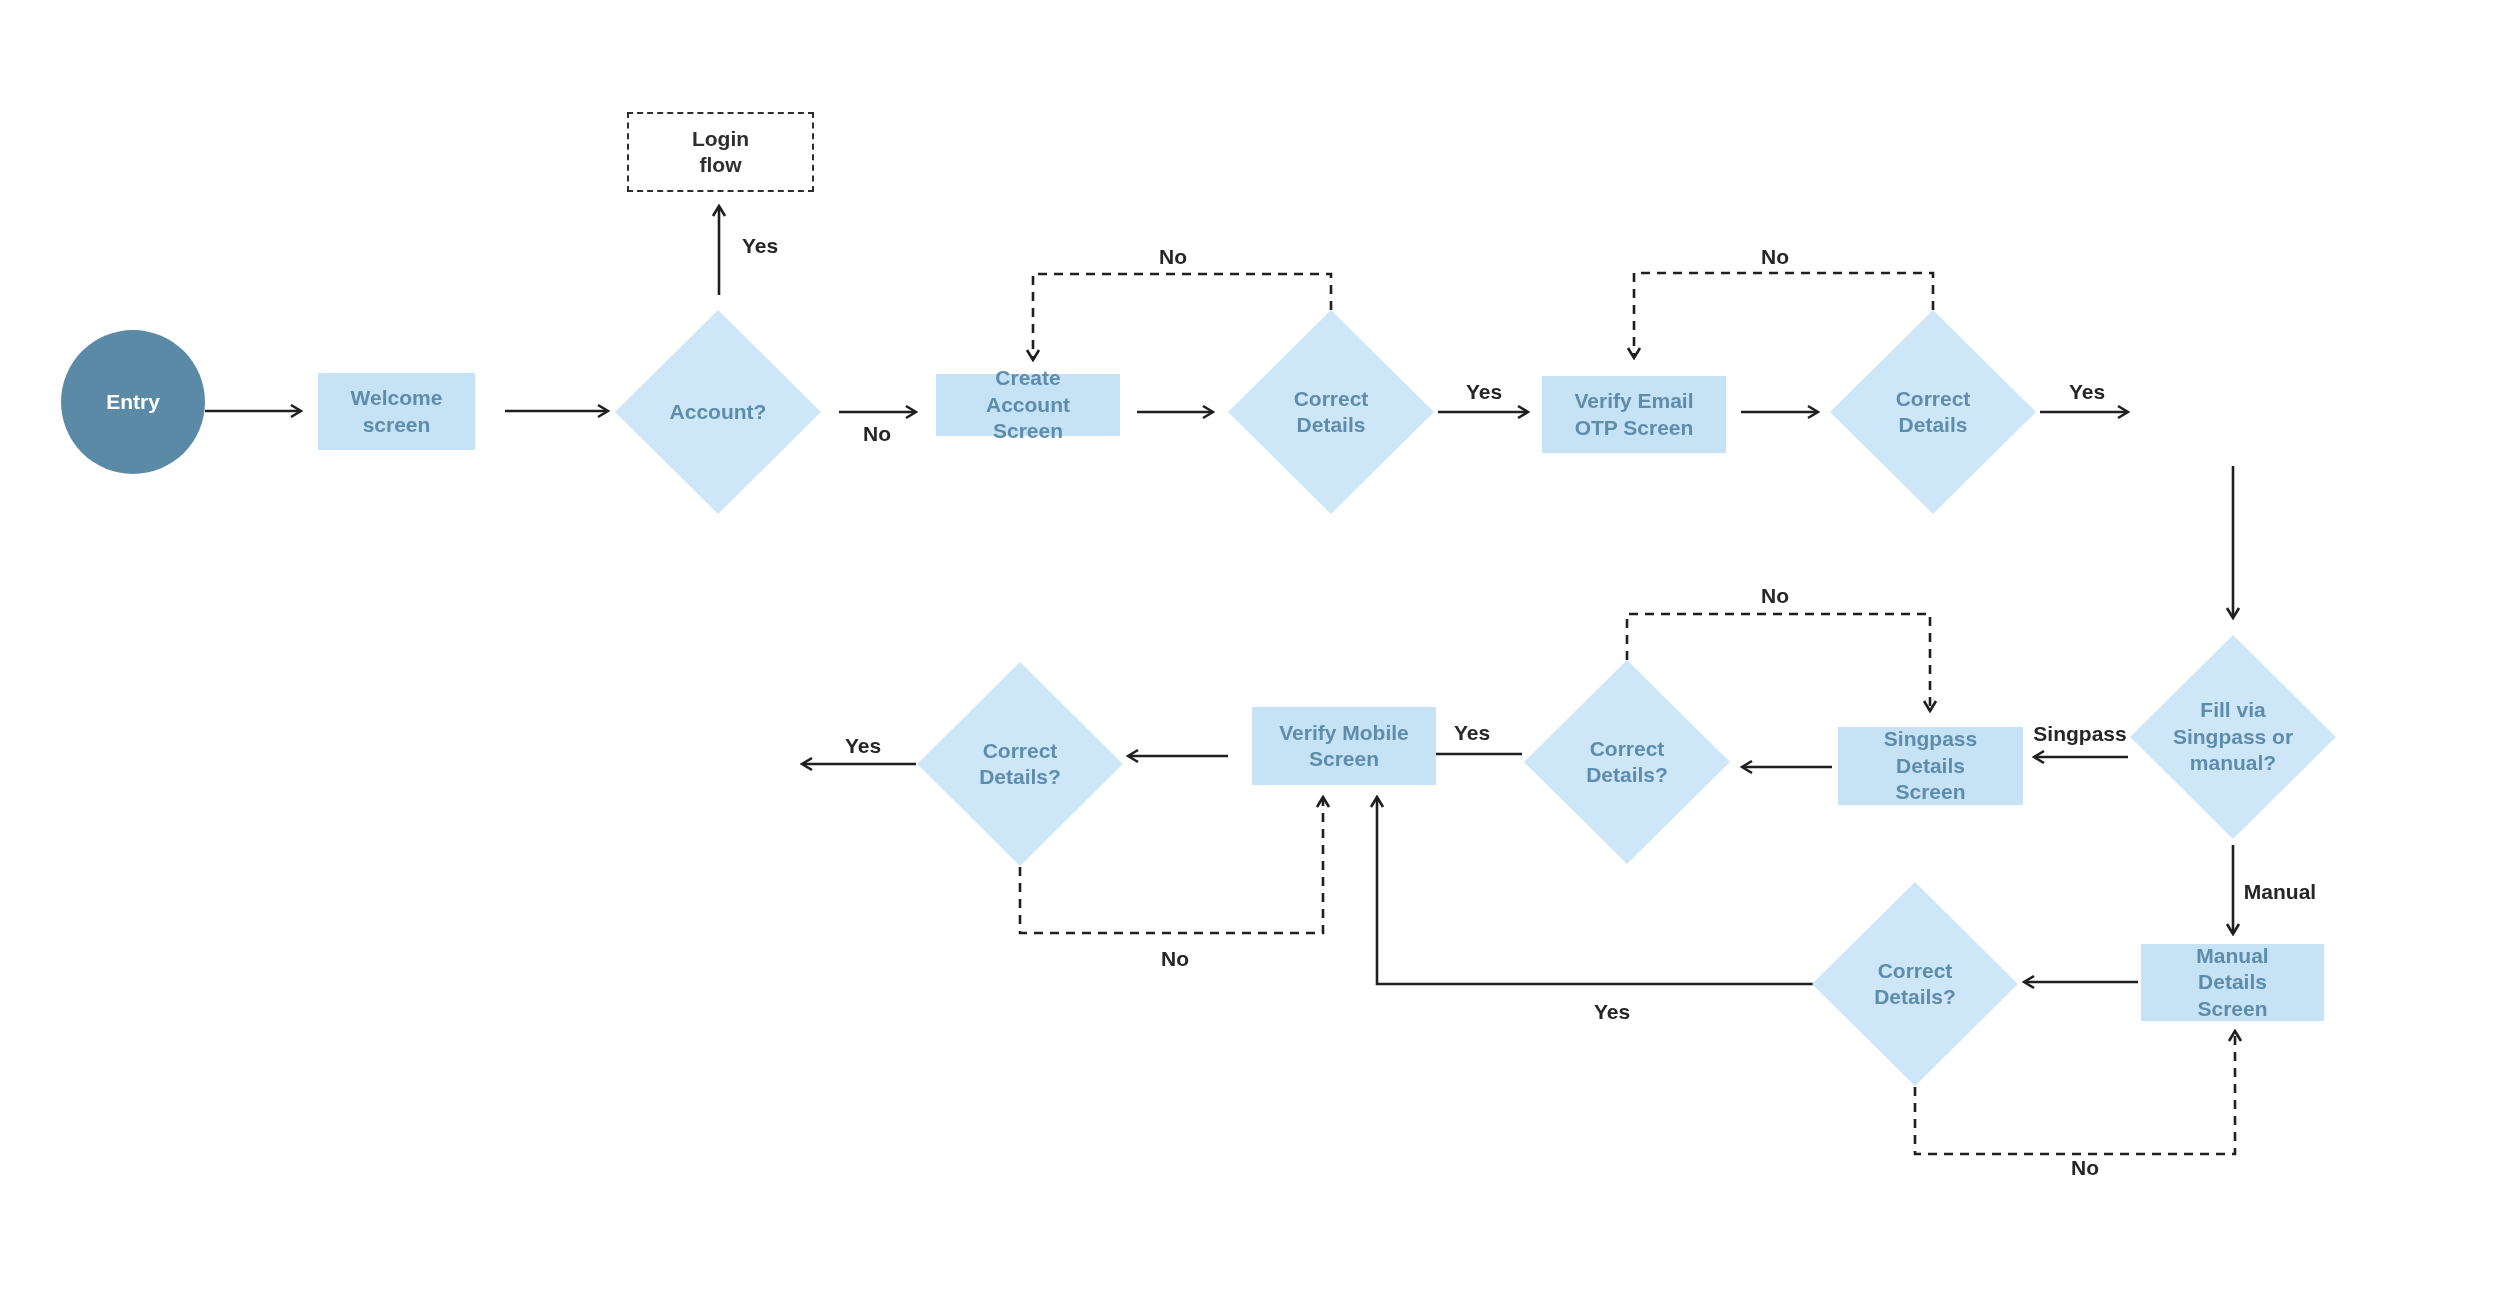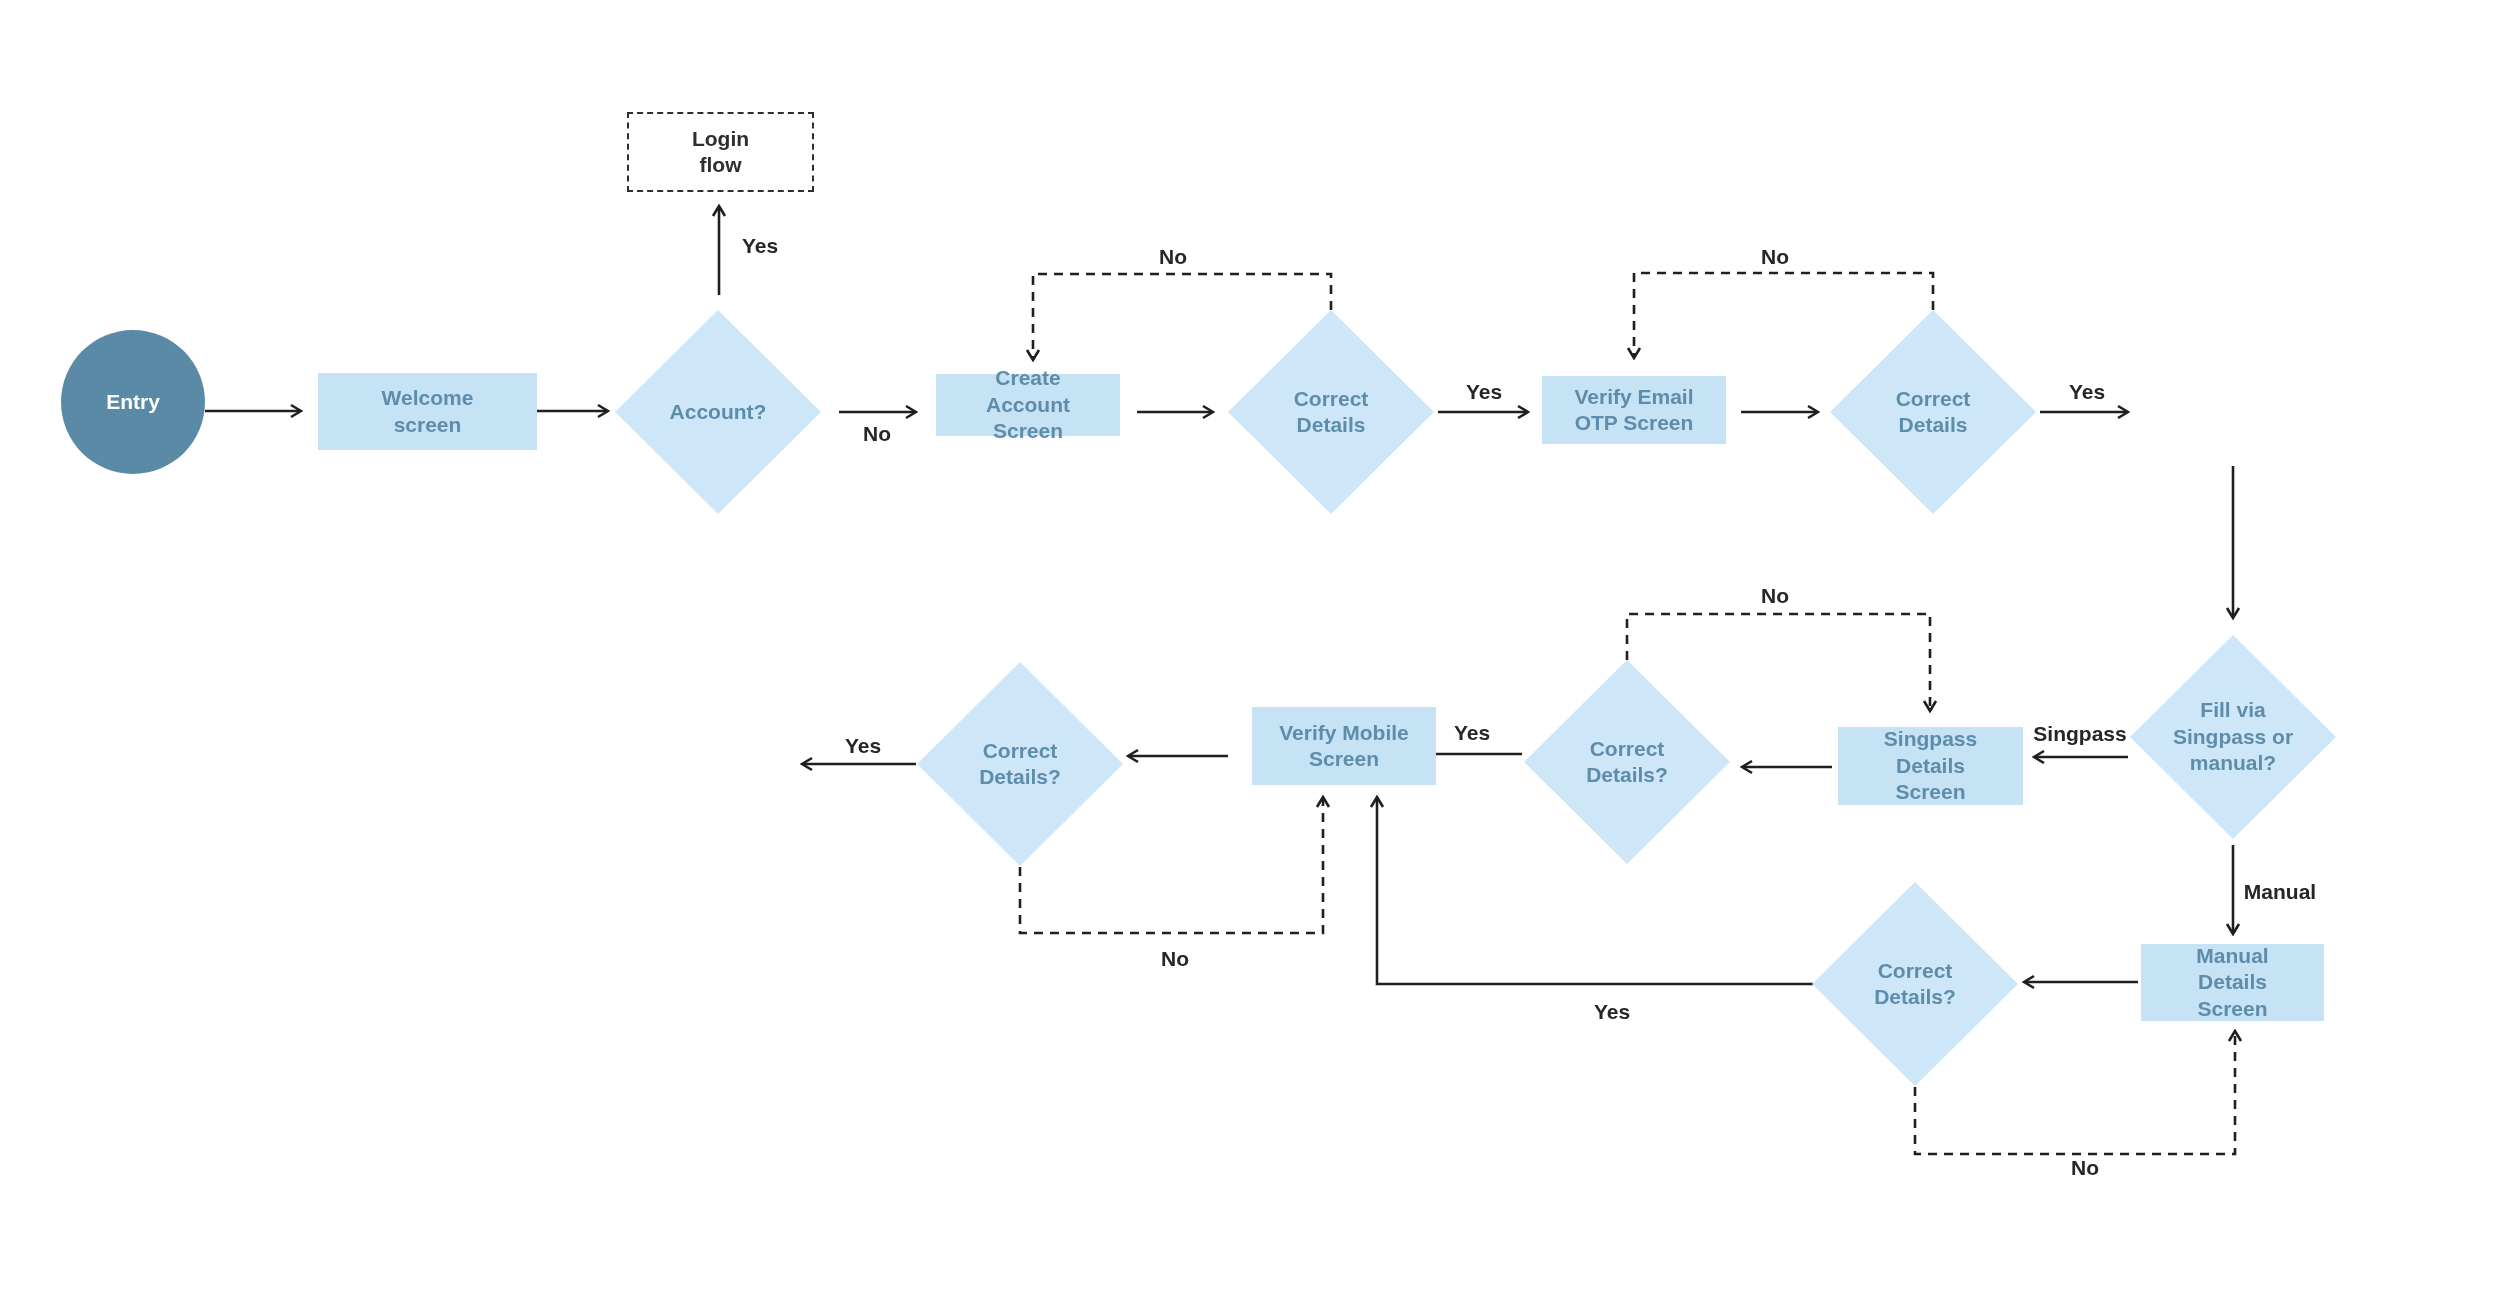--- a/index.html
+++ b/index.html
@@ -66,21 +66,21 @@
     <path class="edge" d="M916 764 H803" marker-end="url(#arrow)"></path>
     <path class="edge" d="M2138 982 H2025" marker-end="url(#arrow)"></path>
     <path class="edge dashed" d="M1915 1087 V1154 H2235 V1032" marker-end="url(#arrow)"></path>
     <path class="edge" d="M1813 984 H1377 V798" marker-end="url(#arrow)"></path>
   </svg>
 
   <div class="node circle entry" style="left:61px;top:330px;">
     <span>Entry</span>
   </div>
 
-  <div class="node box" style="left:318px;top:373px;width:219px;height:77px;">
+  <div class="node box" style="left:318px;top:373px;width:157px;height:77px;">
     <span>Welcome
 screen</span>
   </div>
 
   <div class="node diamond" style="left:615px;top:310px;">
     <span>Account?</span>
   </div>
 
   <div class="node ref-box" style="left:627px;top:112px;width:183px;height:76px;">
     <span>Login
@@ -91,21 +91,21 @@
     <span>Create
 Account
 Screen</span>
   </div>
 
   <div class="node diamond" style="left:1228px;top:310px;">
     <span>Correct
 Details</span>
   </div>
 
-  <div class="node box" style="left:1542px;top:376px;width:184px;height:68px;">
+  <div class="node box" style="left:1542px;top:376px;width:184px;height:77px;">
     <span>Verify Email
 OTP Screen</span>
   </div>
 
   <div class="node diamond" style="left:1830px;top:310px;">
     <span>Correct
 Details</span>
   </div>
 
 

